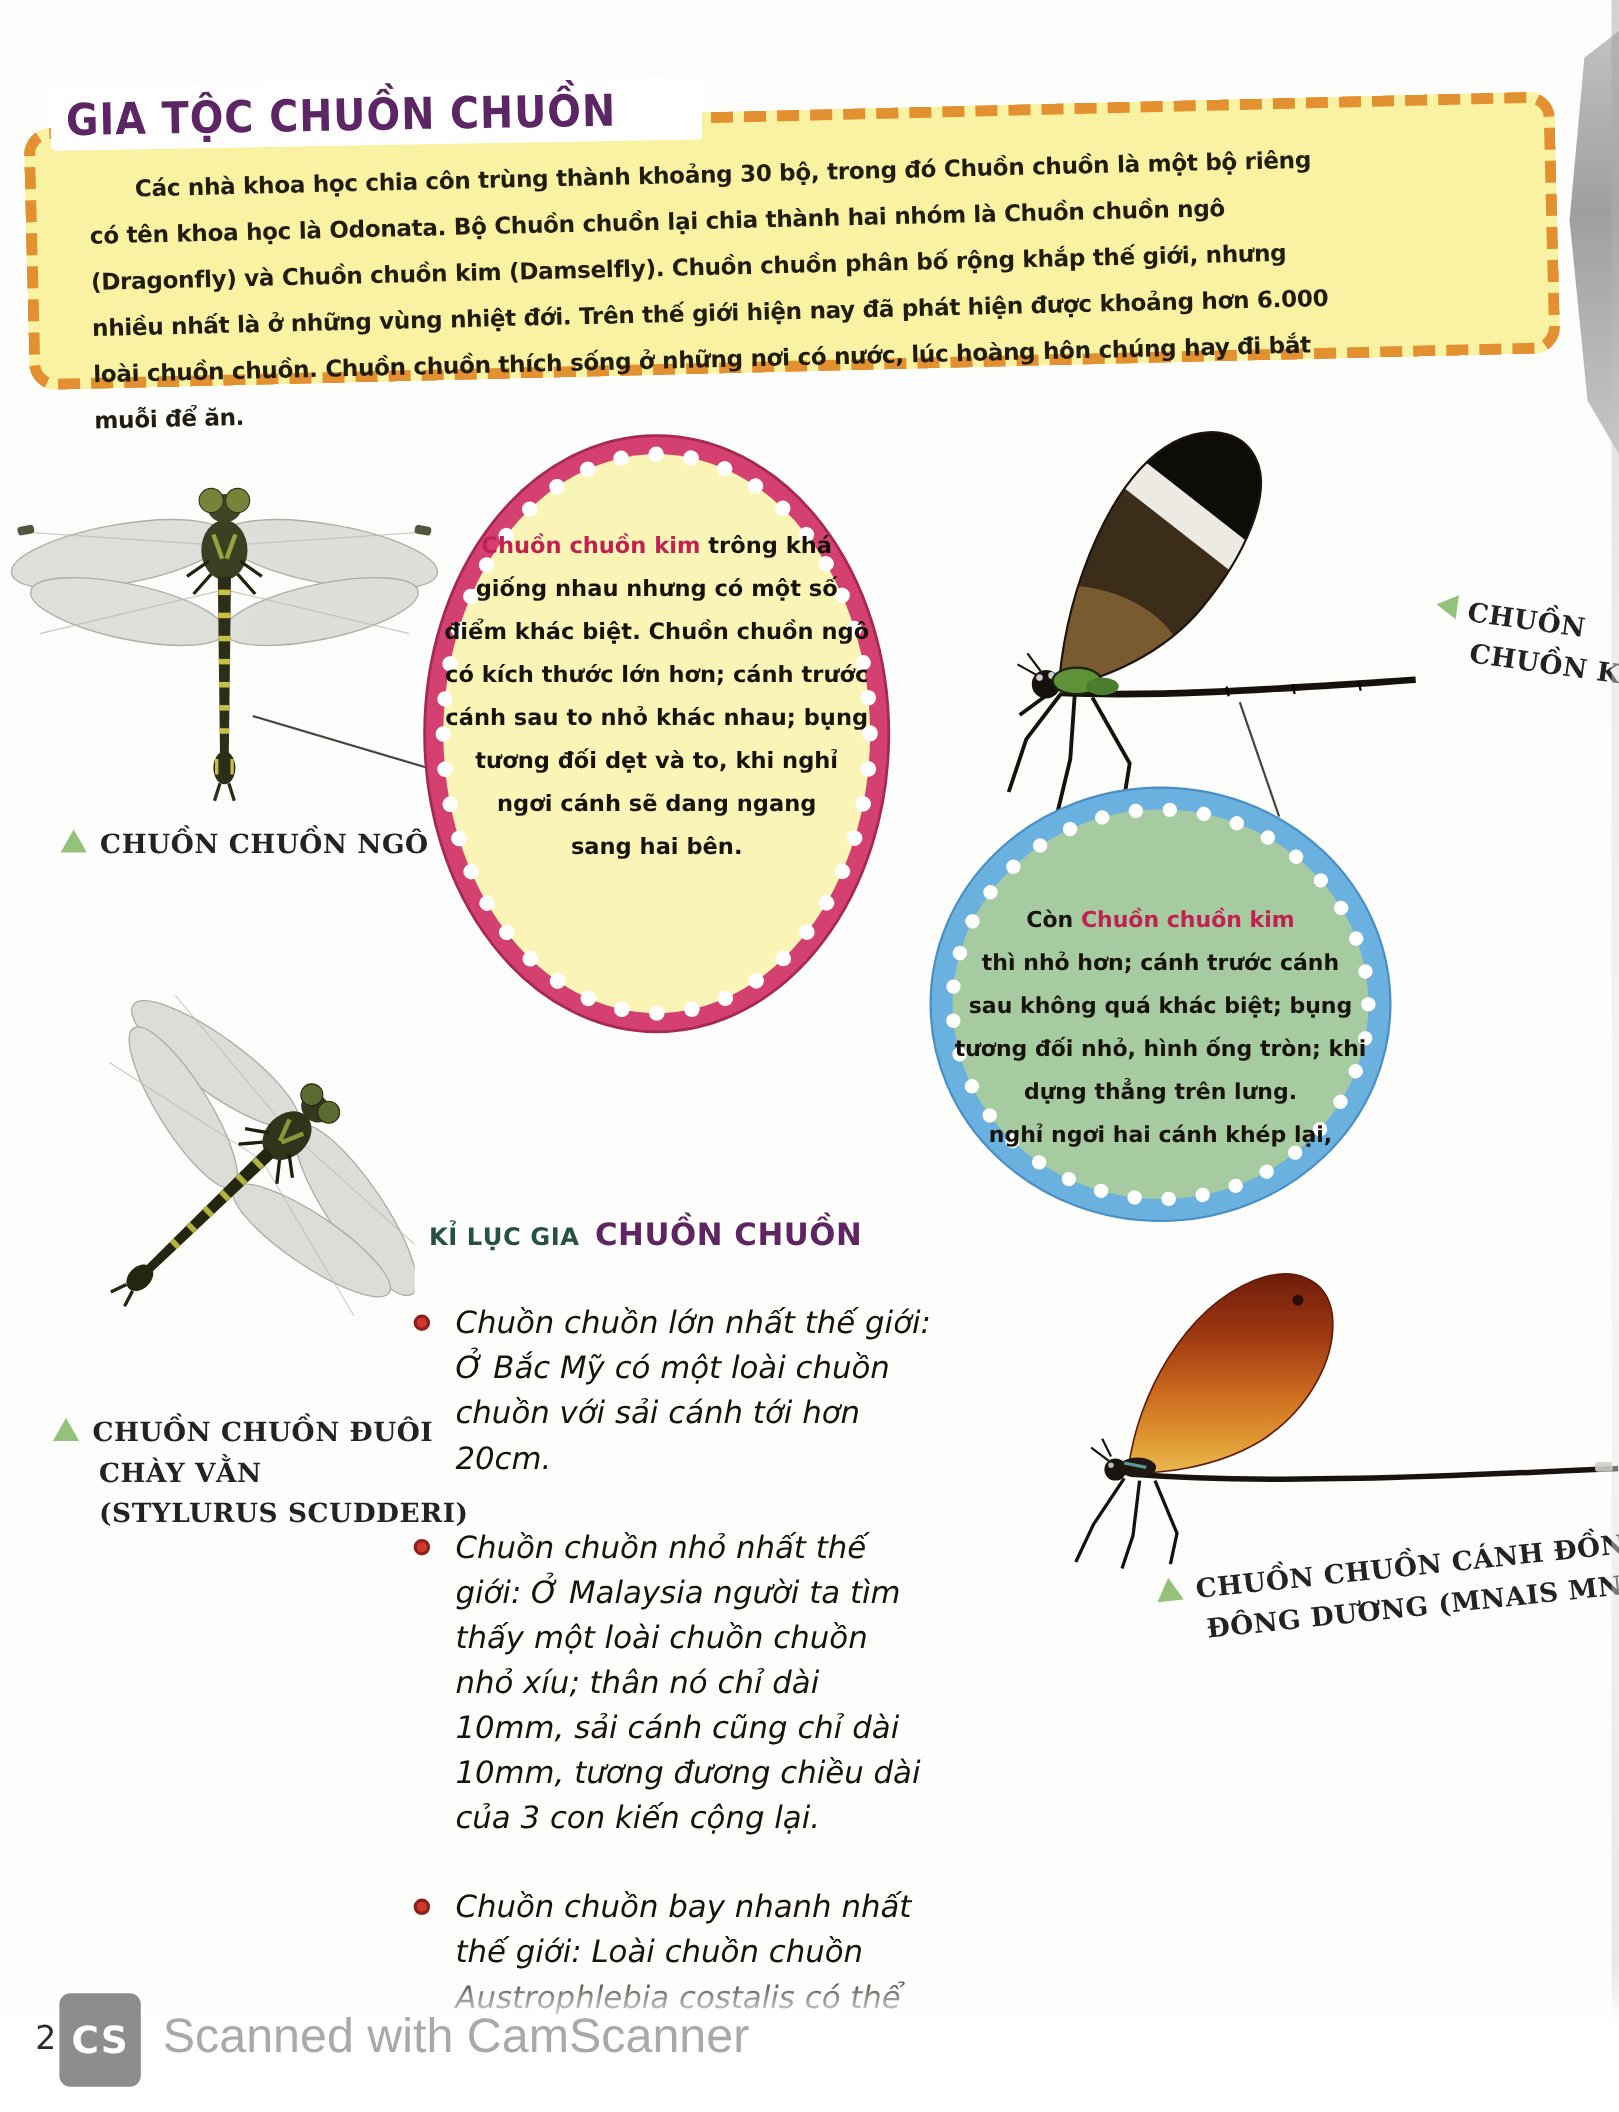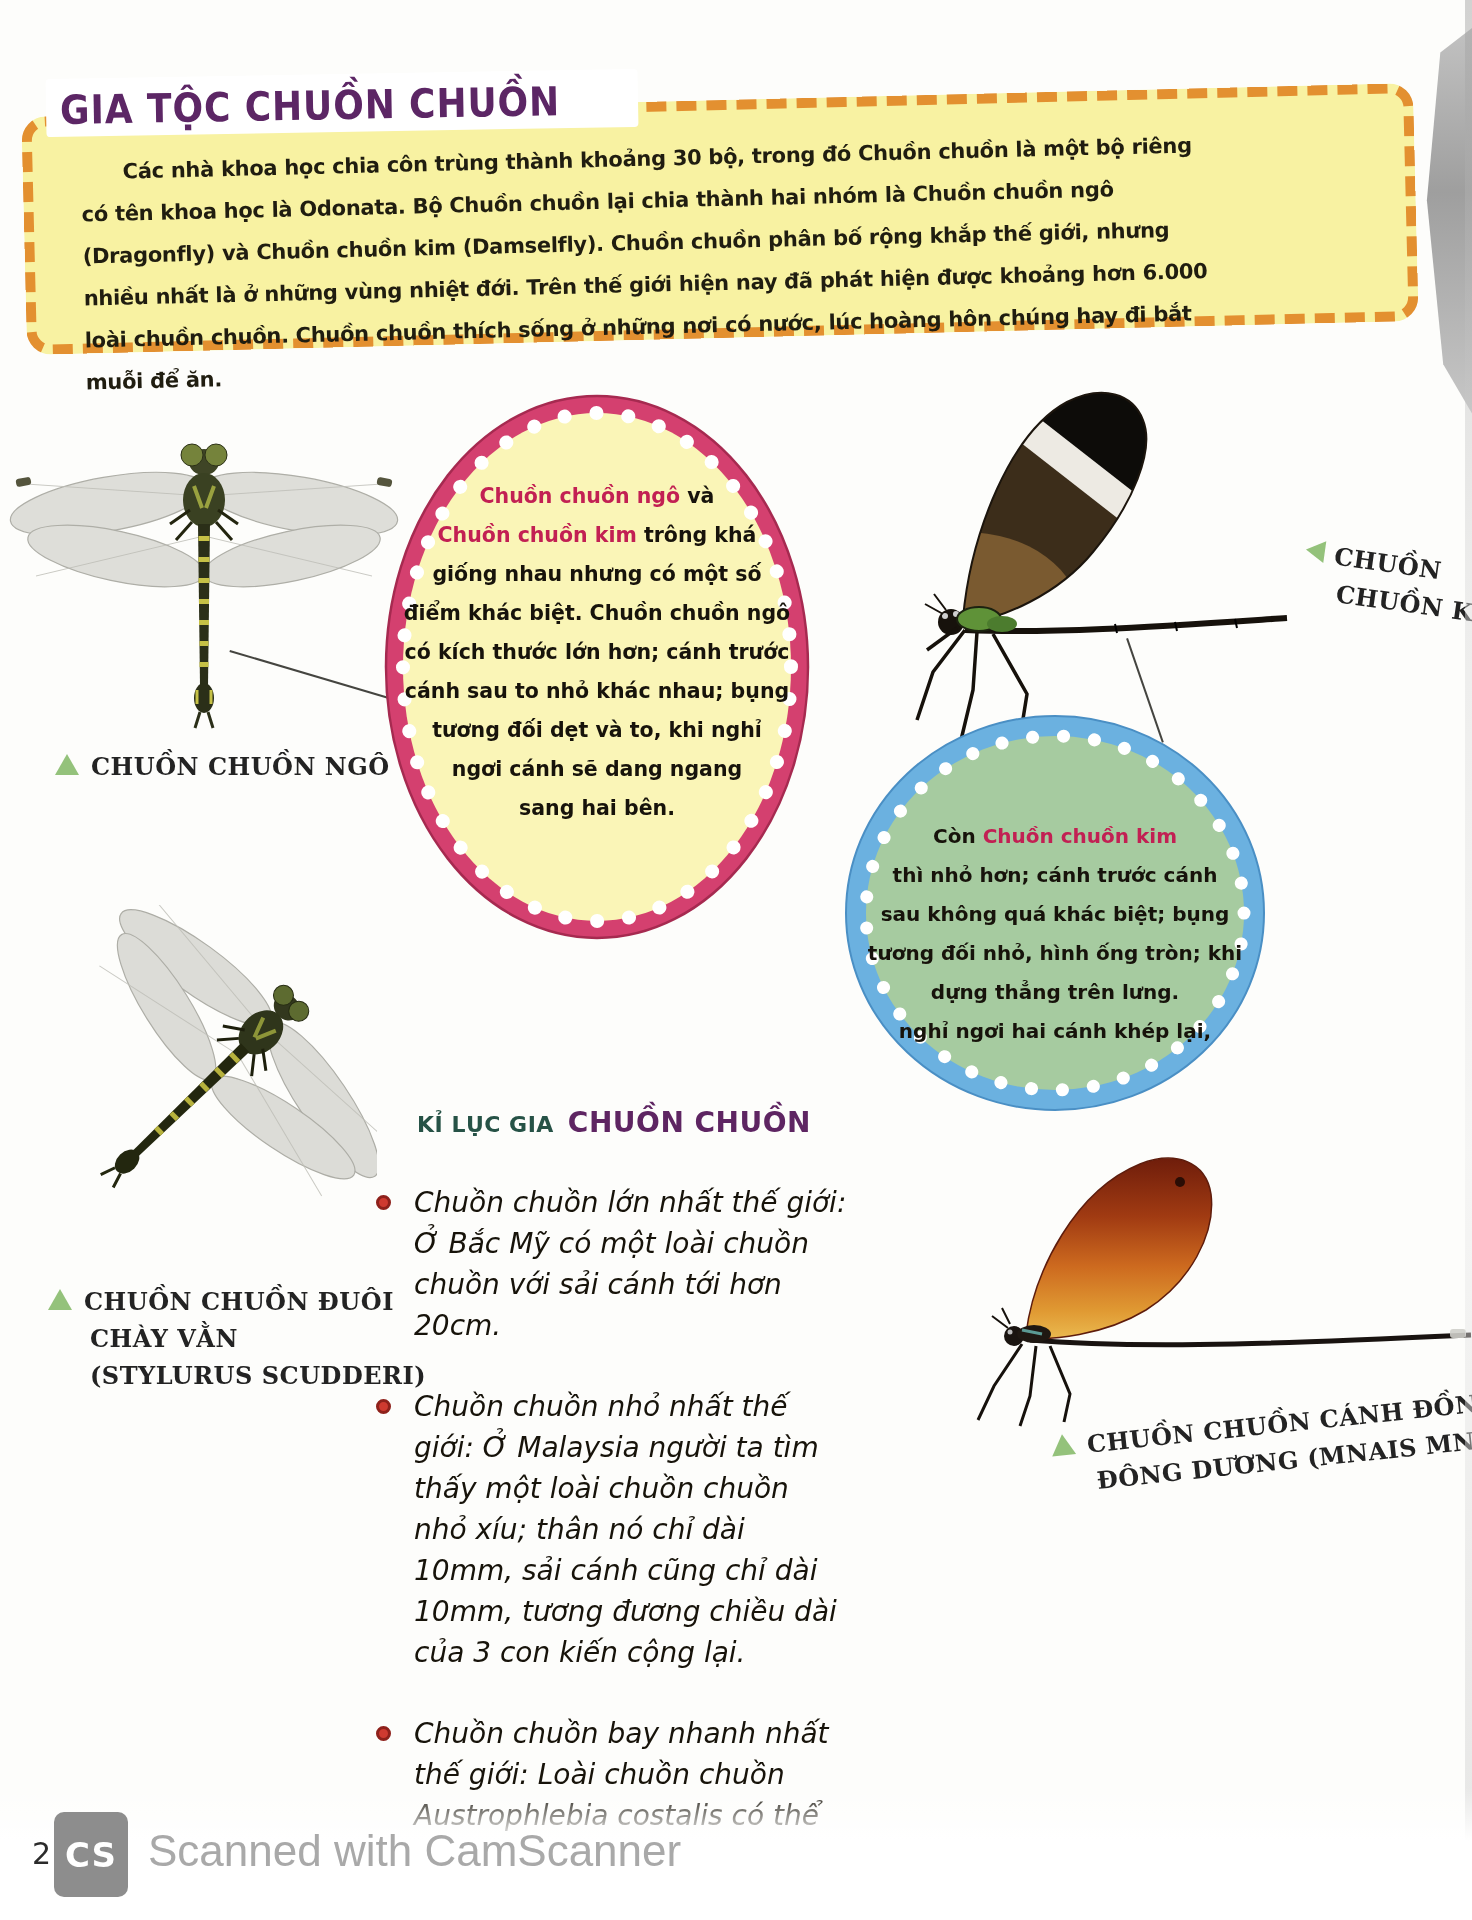--- a/index.html
+++ b/index.html
@@ -53,21 +53,21 @@
   .bubble-text span{display:block;white-space:nowrap;}
   .pink-lines{top:84px;font-size:20.5px;line-height:39px;}
   .green-lines{top:104px;font-size:20px;line-height:39px;}
   .crimson{display:inline !important;color:var(--crimson,#c22053);}
   .inline{display:inline !important;}
 
   
   .records-heading{
     left:390px;top:1106px;display:flex;align-items:baseline;gap:14px;z-index:2;white-space:nowrap;
   }
-  .records-label{font-size:22px;font-weight:800;color:var(--heading-green,#265246);letter-spacing:.5px;margin-left:27px;}
+  .records-label{font-size:22px;font-weight:800;color:var(--heading-green,#265246);letter-spacing:.5px;}
   .records-title{font-size:28px;font-weight:800;color:var(--heading-purple,#5e2562);letter-spacing:.5px;}
   .records-list{
     left:372px;top:1182px;width:478px;margin:0;padding:0;list-style:none;z-index:2;
   }
   .records-list li{
     position:relative;padding-left:42px;margin-bottom:40px;
     font-style:italic;font-size:28px;line-height:41px;color:#17130a;
   }
   .bullet-dot{
     position:absolute;left:4px;top:13px;width:15px;height:15px;border-radius:50%;
@@ -165,21 +165,20 @@
     <span class="tri-up"></span><span>CHUỒN CHUỒN NGÔ</span>
   </div>
 
   <div class="abs bubble" style="left:383px;top:393px;width:428px;height:548px">
     <svg width="428" height="548" viewBox="0 0 428 548">
       <ellipse cx="214" cy="274" rx="211" ry="271" style="fill:var(--pink-ring,#d4406f)" stroke="#a62a50" stroke-width="2.5"></ellipse>
       <ellipse cx="214" cy="274" rx="194" ry="254" style="fill:var(--bubble-yellow,#faf5b7)"></ellipse>
       <ellipse cx="214" cy="274" rx="194" ry="254" fill="none" stroke="#ffffff" stroke-width="14" stroke-dasharray="0.1 32" stroke-linecap="round"></ellipse>
     </svg>
     <div class="bubble-text pink-lines">
-      <span><b class="crimson">Chuồn chuồn ngô</b><i class="inline" style="font-style:normal"> và</i></span>
       <span><b class="crimson">Chuồn chuồn kim</b><i class="inline" style="font-style:normal"> trông khá</i></span>
       <span>giống nhau nhưng có một số</span>
       <span>điểm khác biệt. Chuồn chuồn ngô</span>
       <span>có kích thước lớn hơn; cánh trước</span>
       <span>cánh sau to nhỏ khác nhau; bụng</span>
       <span>tương đối dẹt và to, khi nghỉ</span>
       <span>ngơi cánh sẽ dang ngang</span>
       <span>sang hai bên.</span>
     </div>
   </div>

